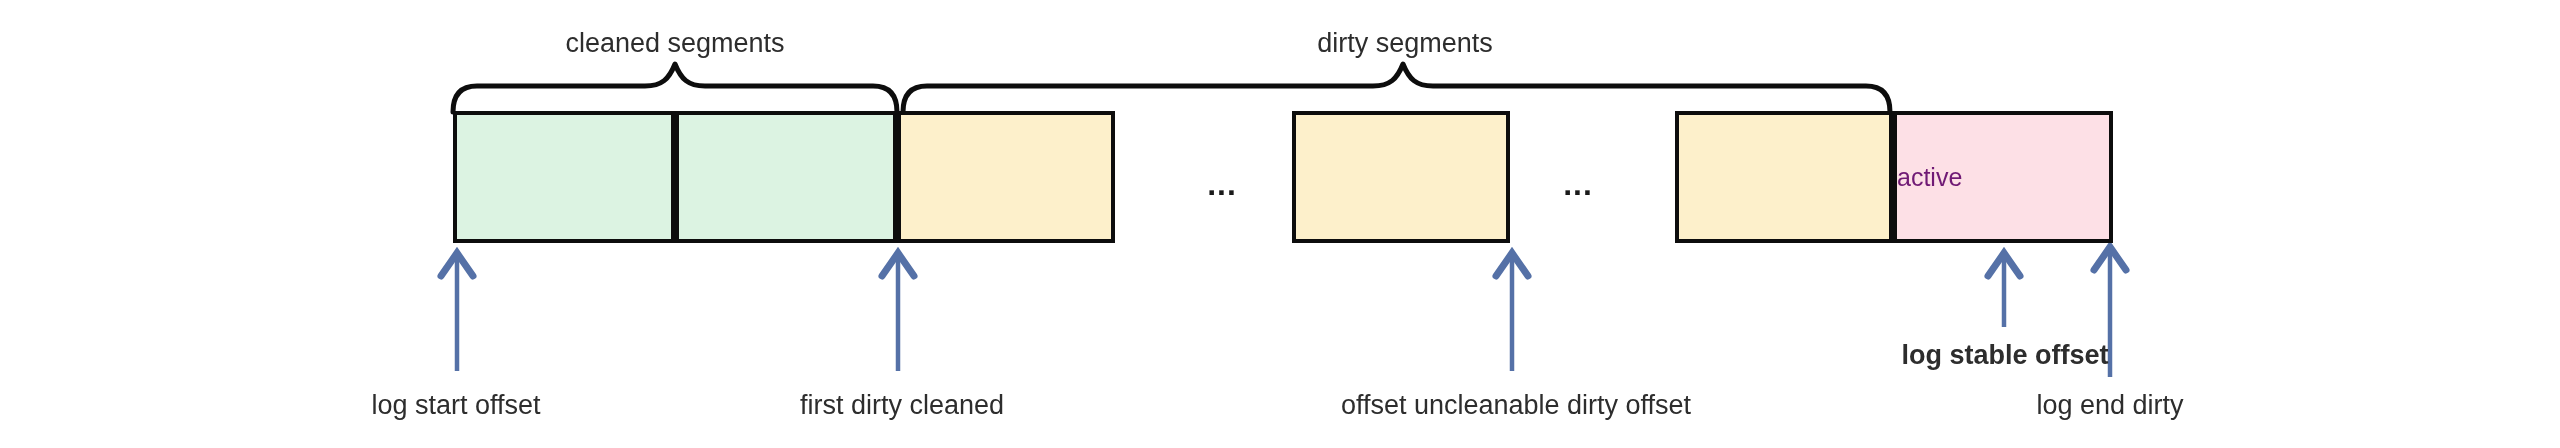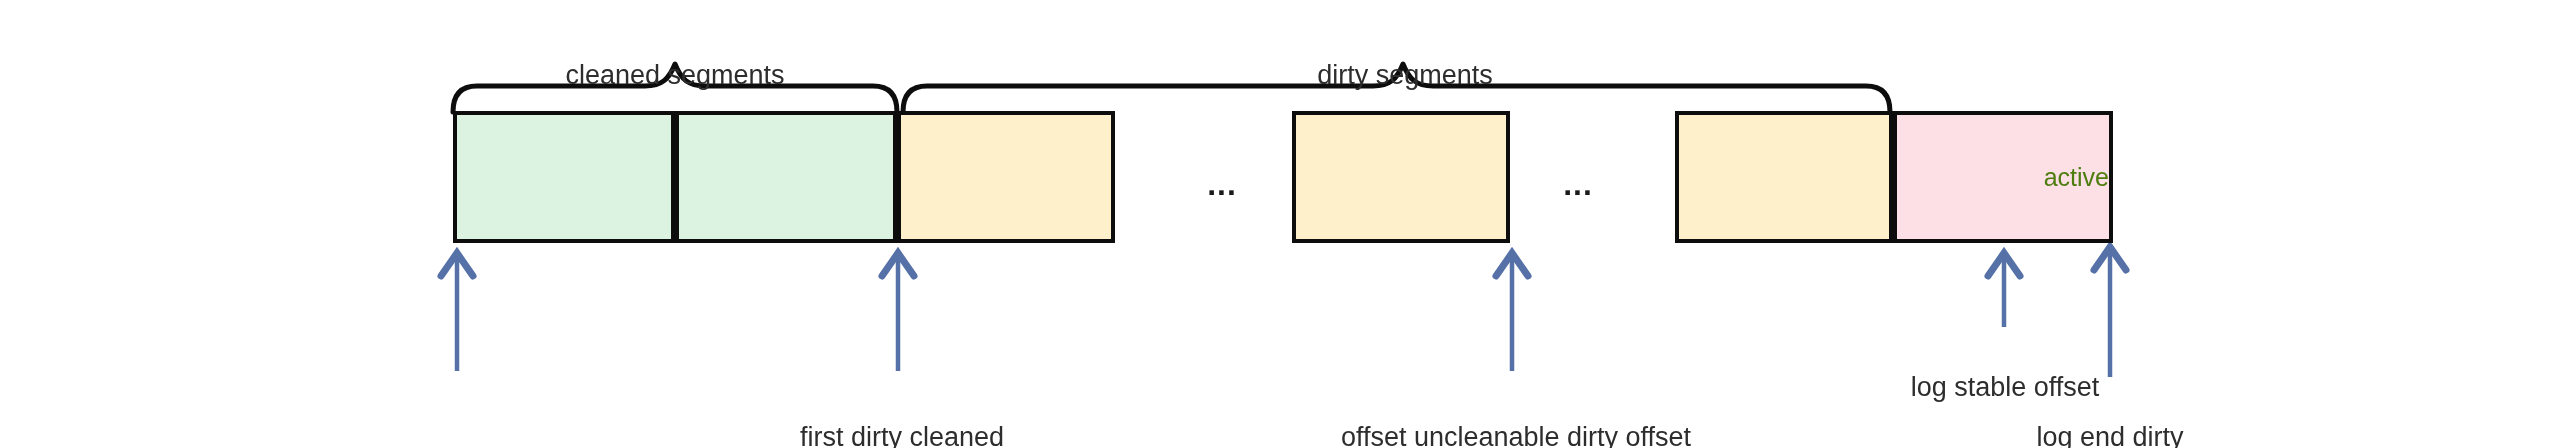--- a/index.html
+++ b/index.html
@@ -22,36 +22,35 @@
   .seg{
     position:absolute;
     top:111px;height:132px;
     box-sizing:border-box;
     border:4px solid var(--border);
   }
   .seg.green{background:var(--cleaned-segment);}
   .seg.yellow{background:var(--dirty-segment);}
   .seg.pink{
     background:var(--active-segment);
-    display:flex;align-items:center;justify-content:flex-end;
-    font-size:25px;color:#4d7c0f;
+    display:flex;align-items:center;justify-content:flex-start;
+    font-size:25px;color:#701a75;
   }
   .dots{
     position:absolute;
     transform:translateX(-50%);
     font-size:32px;font-weight:700;color:#1a1a1a;
     line-height:1;letter-spacing:1px;
   }
   .lbl{
     position:absolute;
     transform:translateX(-50%);
     font-size:27px;line-height:1.15;
     white-space:nowrap;
     color:var(--text);
-    margin-top:32px;
   }
   svg.overlay{position:absolute;left:0;top:0;}
   .brace{stroke:var(--border);stroke-width:5px;fill:none;stroke-linecap:round;stroke-linejoin:round;}
   .arrow-head{stroke:var(--arrow);stroke-width:7px;fill:none;stroke-linecap:round;stroke-linejoin:miter;}
   .arrow-shaft{stroke:var(--arrow);stroke-width:4.5px;stroke-linecap:butt;}
 </style>
 </head>
 <body>
 
 <div class="canvas">
@@ -90,18 +89,19 @@
   <div class="seg pink" style="left:1893px;width:220px;">
     <span>active</span>
   </div>
 
   <div class="dots" style="left:1222px;top:168px;">...</div>
   <div class="dots" style="left:1578px;top:168px;">...</div>
 
   <div class="lbl" style="left:675px;top:28px;">cleaned segments</div>
   <div class="lbl" style="left:1405px;top:28px;">dirty segments</div>
 
+  <div class="lbl" style="left:456px;top:390px;">log start offset</div>
   <div class="lbl" style="left:902px;top:390px;">first dirty cleaned</div>
   <div class="lbl" style="left:1516px;top:390px;">offset uncleanable dirty offset</div>
-  <div class="lbl" style="left:2005px;top:340px;">log stable offset</div>
+  <div class="lbl" style="left:2005px;top:340px;font-weight:bold;">log stable offset</div>
   <div class="lbl" style="left:2110px;top:390px;">log end dirty</div>
 
 </div>
 
 </body></html>

